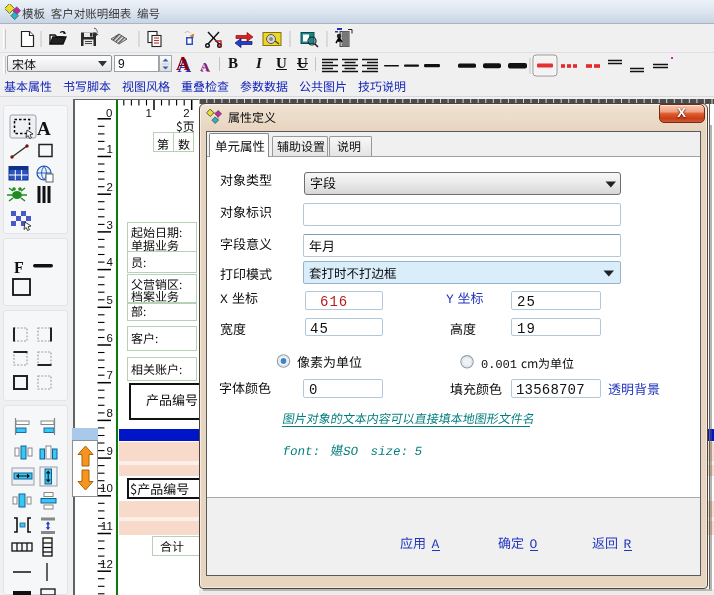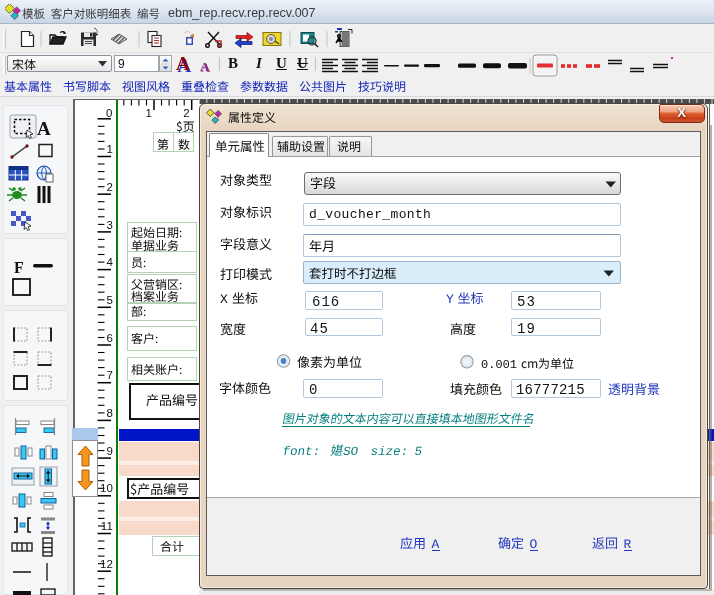--- a/index.html
+++ b/index.html
@@ -171,21 +171,20 @@
         <use href="#n6237" x="3.5"></use>
         <use href="#n5BF9" x="4.5"></use>
         <use href="#n8D26" x="5.5"></use>
         <use href="#n660E" x="6.5"></use>
         <use href="#n7EC6" x="7.5"></use>
         <use href="#n8868" x="8.5"></use>
         <use href="#n7F16" x="10.0"></use>
         <use href="#n53F7" x="11.0"></use>
       </g>
     </svg>
-    <div class="abs" style="left:168px;top:5.5px;font-size:12.5px;letter-spacing:0;color:#3a3a3a">ebm_rep.recv.rep.recv.007</div>
 <div class="abs" style="left:0;top:25px;width:714px;height:28px;background:#f0f0f0;border-bottom:1px solid #e0e0e0"></div>
 <div class="abs" style="left:0;top:54px;width:714px;height:23px;background:#f0f0f0"></div>
 <div class="abs" style="left:0;top:77px;width:714px;height:20px;background:#f0f0f0;border-bottom:1px solid #d8d8d8"></div>
 <div class="abs" style="left:3px;top:29px;width:3px;height:20px;border-left:1px solid #fff;border-right:1px solid #c8c8c8"></div>
 <div class="abs" style="left:3px;top:56px;width:3px;height:18px;border-left:1px solid #fff;border-right:1px solid #c8c8c8"></div>
 <svg class="abs" style="left:0;top:25px" width="714" height="28" viewBox="0 0 714 28">
 <g stroke="#222" fill="none" stroke-width="1.2">
  <path d="M21.5 6.5 h8 l4 4 v11 h-12 z" fill="#fff"></path>
         <path d="M29.5 6.5 v4 h4" fill="#fff"></path>
 </g>
@@ -1056,22 +1055,21 @@
     <svg class="tr" style="left:592px;top:547.5px">
       <g fill="#2136c0" transform="scale(13)">
         <use href="#n8FD4" x="0.0"></use>
         <use href="#n56DE" x="1.0"></use>
         <use href="#m0052" x="2.4231"></use>
       </g>
     </svg>
     <div class="abs" style="left:431.5px;top:549.5px;width:8px;height:1px;background:#2136c0"></div>
     <div class="abs" style="left:529.5px;top:549.5px;width:8px;height:1px;background:#2136c0"></div>
     <div class="abs" style="left:623.5px;top:549.5px;width:8px;height:1px;background:#2136c0"></div>
-    <div class="abs" style="left:309px;top:207px;font:13px 'Liberation Mono',monospace;letter-spacing:0.35px;color:#111">d_voucher_month</div>
-    <div class="abs" style="left:312px;top:293.5px;font:14px 'Liberation Mono',monospace;letter-spacing:1px;color:#0f172a">616</div>
-    <div class="abs" style="left:517px;top:293.5px;font:14px 'Liberation Mono',monospace;letter-spacing:1px;color:#111">53</div>
+    <div class="abs" style="left:320px;top:293.5px;font:14px 'Liberation Mono',monospace;letter-spacing:1px;color:#b91c1c">616</div>
+    <div class="abs" style="left:517px;top:293.5px;font:14px 'Liberation Mono',monospace;letter-spacing:1px;color:#111">25</div>
     <div class="abs" style="left:310px;top:320.5px;font:14px 'Liberation Mono',monospace;letter-spacing:1px;color:#111">45</div>
     <div class="abs" style="left:517px;top:320.5px;font:14px 'Liberation Mono',monospace;letter-spacing:1px;color:#111">19</div>
     <div class="abs" style="left:309px;top:381.5px;font:14px 'Liberation Mono',monospace;color:#111">0</div>
-    <div class="abs" style="left:516px;top:382px;font:14px 'Liberation Mono',monospace;letter-spacing:0.2px;color:#111">16777215</div>
+    <div class="abs" style="left:516px;top:382px;font:14px 'Liberation Mono',monospace;letter-spacing:0.2px;color:#111">13568707</div>
     <div class="abs" style="left:708.5px;top:103px;width:1.5px;height:486px;background:#6a6258"></div>
     <div class="abs" style="left:710px;top:125px;width:2px;height:464px;background:rgba(90,85,78,0.45)"></div>
     <div class="abs" style="left:203px;top:589px;width:509px;height:2px;background:rgba(90,85,78,0.35)"></div>
   </div>
 </body></html>

